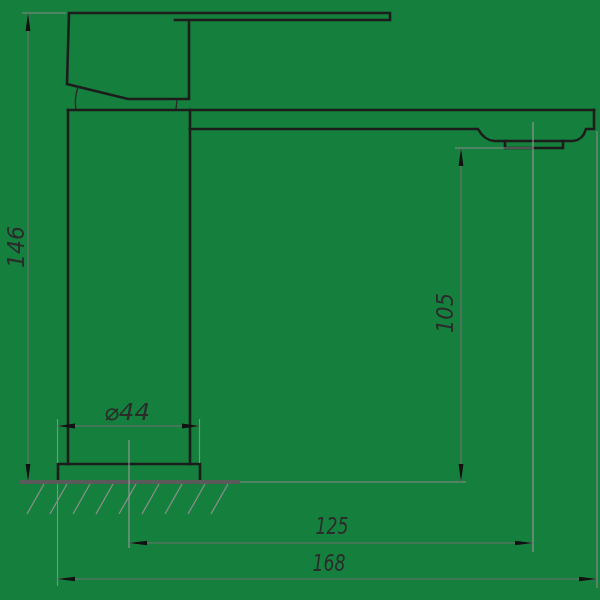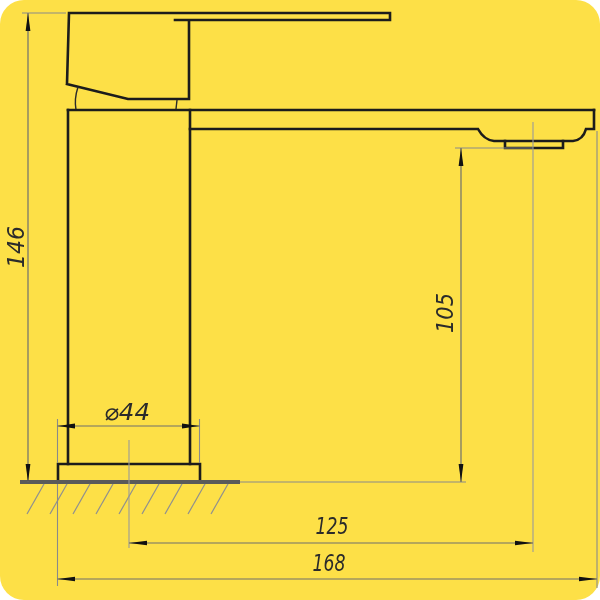--- a/index.html
+++ b/index.html
@@ -7,22 +7,21 @@
     padding: 0;
     background: #ffffff;
     width: 600px;
     height: 600px;
     overflow: hidden;
   }
   .canvas-wrap {
     position: relative;
     width: 600px;
     height: 600px;
-    background: #fde047;
-    border-radius: 24px;
+    background: #15803d;
   }
   svg { display: block; }
   .objline   { stroke: #1c1c1c; stroke-width: 2.6; fill: none; stroke-linecap: square; }
   .thinobj   { stroke: #2a2a2a; stroke-width: 1.4; fill: none; }
   .dimline   { stroke: #6f6f6f; stroke-width: 1.2; fill: none; }
   .extline   { stroke: #8a8a8a; stroke-width: 1.1; fill: none; }
   .centerline{ stroke: #9a9a9a; stroke-width: 1.1; fill: none; }
   .groundline{ stroke: #5a5a5a; stroke-width: 4;   fill: none; }
   .hatch     { stroke: #8f8f8f; stroke-width: 1.2; fill: none; }
   .arrow     { fill: #111111; stroke: none; }

